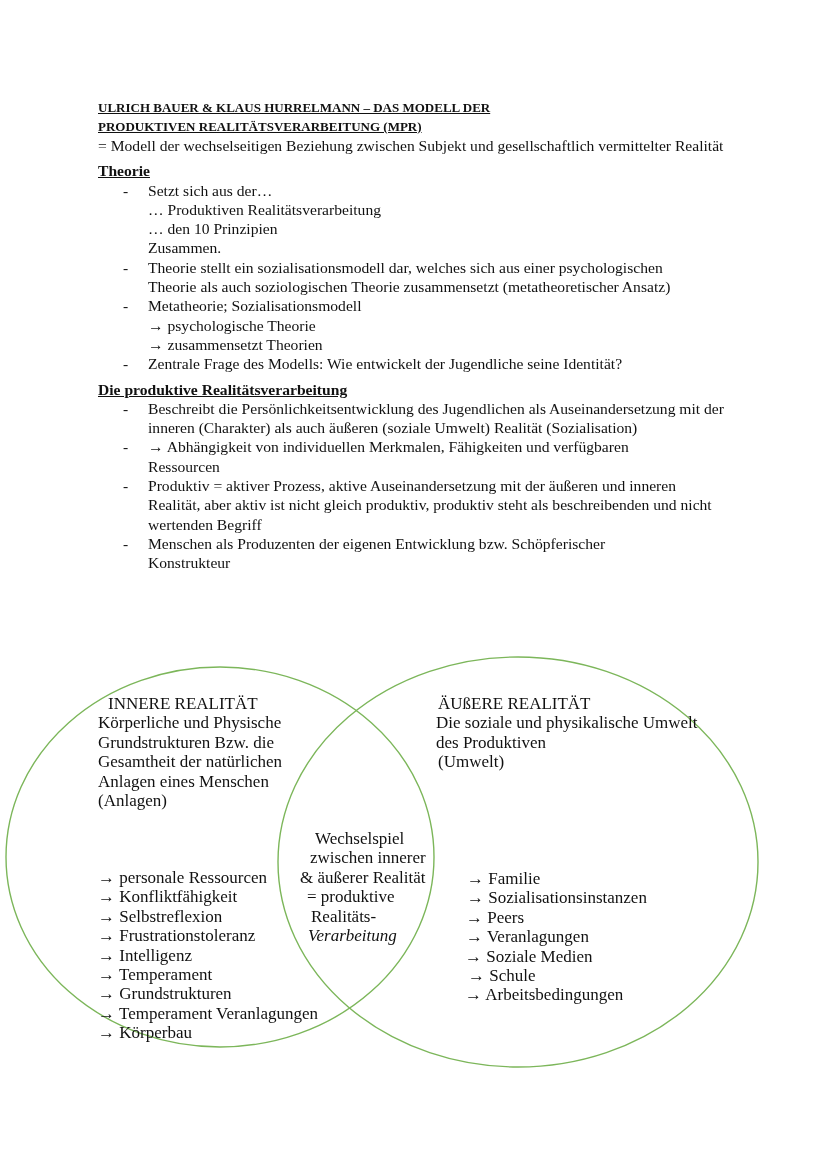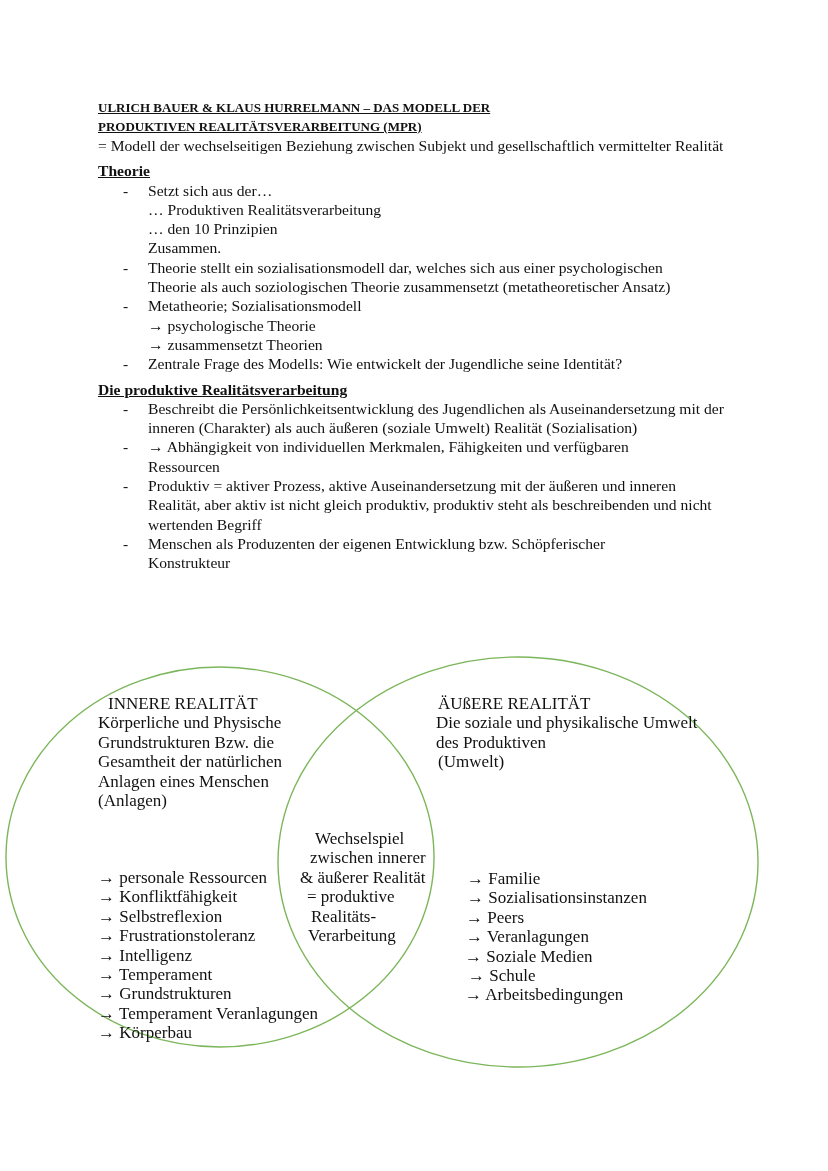--- a/index.html
+++ b/index.html
@@ -100,21 +100,21 @@
   <div>→ Temperament Veranlagungen</div>
   <div>→ Körperbau</div>
 </div>
 
 <div class="venn-text" style="left:300px; top:829px;">
   <div style="padding-left:15px;">Wechselspiel</div>
   <div style="padding-left:10px;">zwischen innerer</div>
   <div>&amp; äußerer Realität</div>
   <div style="padding-left:7px;">= produktive</div>
   <div style="padding-left:11px;">Realitäts-</div>
-  <div style="padding-left:8px;">Verarbeitung</div>
+  <div style="padding-left:8px;font-style:italic;">Verarbeitung</div>
 </div>
 
 <div class="venn-text" style="left:436px; top:694px;">
   <div style="padding-left:2px;">ÄUßERE REALITÄT</div>
   <div>Die soziale und physikalische Umwelt</div>
   <div>des Produktiven</div>
   <div style="padding-left:2px;">(Umwelt)</div>
 </div>
 
 <div class="venn-text" style="left:465px; top:869px;">

